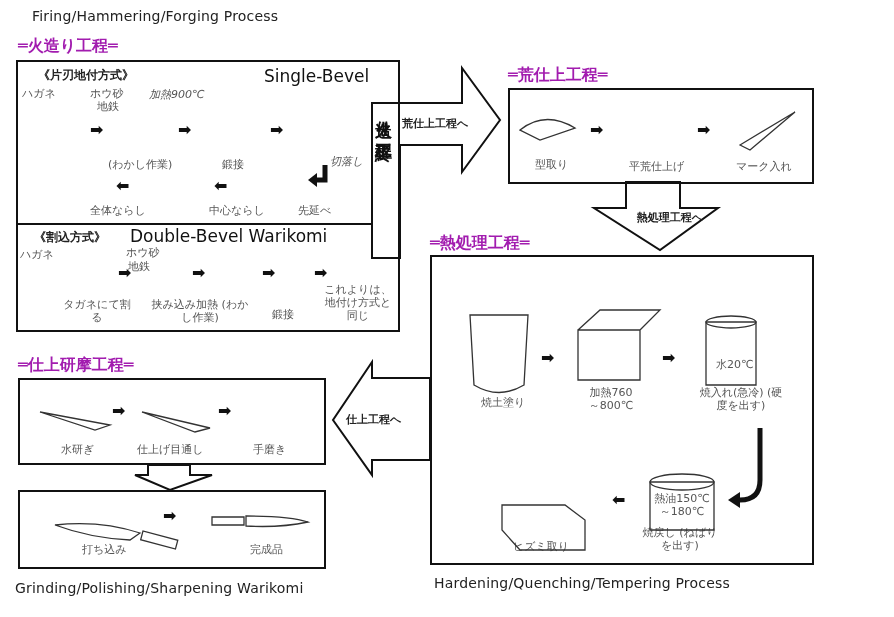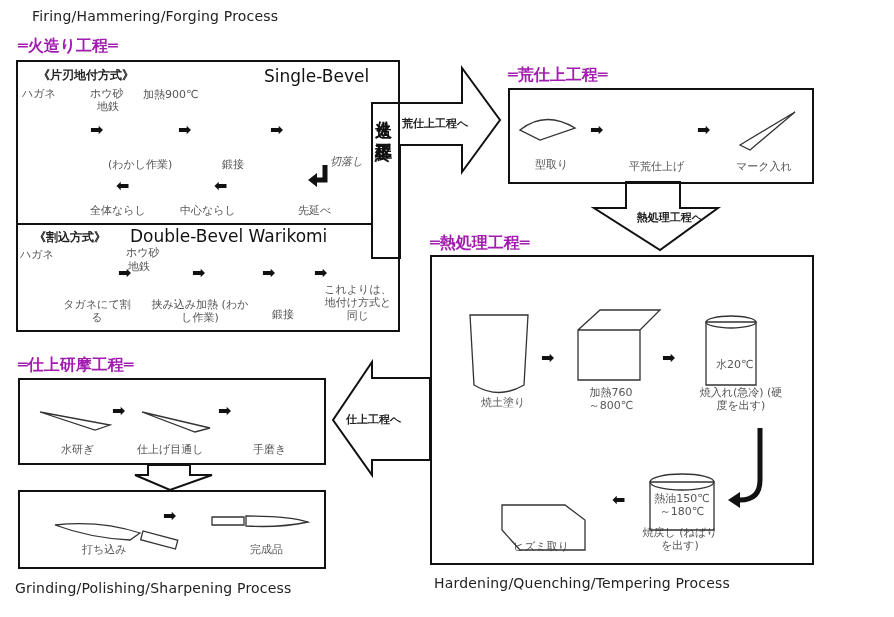--- a/index.html
+++ b/index.html
@@ -13,21 +13,21 @@
   .lbl { font-family: "DejaVu Sans", sans-serif; font-size: 11px; color: #555; white-space: nowrap; text-align: center; line-height: 13px; }
   .box { position: absolute; border: 2px solid #111; box-sizing: border-box; background: transparent; }
   .arr { font-size: 16px; font-weight: bold; color: #111; line-height: 1; }
   svg.overlay { position: absolute; left: 0; top: 0; }
   .vert { writing-mode: vertical-rl; text-orientation: upright; font-size: 17px; font-weight: bold; letter-spacing: 1px; color: #111; }
 </style>
 </head>
 <body>
 
 <div class="abs en-title" style="left:32px; top:8px;">Firing/Hammering/Forging Process</div>
-<div class="abs en-title" style="left:15px; top:580px;">Grinding/Polishing/Sharpening Process</div>
+<div class="abs en-title" style="left:15px; top:580px;">Grinding/Polishing/Sharpening Warikomi</div>
 <div class="abs en-title" style="left:434px; top:575px;">Hardening/Quenching/Tempering Process</div>
 
 <svg class="overlay" width="894" height="617">
 
   <polygon points="372,103 462,103 462,68 500,120 462,172 462,145 400,145 400,258 372,258" fill="#fff" stroke="#111" stroke-width="2"></polygon>
 
   <polygon points="626,182 626,208 594,208 660,250 718,208 680,208 680,182" fill="#fff" stroke="#111" stroke-width="2"></polygon>
 
   <polygon points="430,378 372,378 372,362 333,420 372,475 372,460 430,460" fill="#fff" stroke="#111" stroke-width="2"></polygon>
 
@@ -43,35 +43,35 @@
 <div class="abs jp-head" style="left:18px; top:36px;">═火造り工程═</div>
 <div class="box" style="left:16px; top:60px; width:384px; height:272px;"></div>
 <div class="abs" style="left:16px; top:223px; width:356px; height:2px; background:#111;"></div>
 
 <div class="abs jp-sub" style="left:38px; top:67px;">《片刃地付方式》</div>
 <div class="abs en-sub" style="left:264px; top:66px;">Single-Bevel</div>
 
 <div class="abs lbl" style="left:22px; top:87px;">ハガネ</div>
 <div class="abs lbl" style="left:90px; top:87px;">ホウ砂</div>
 <div class="abs lbl" style="left:97px; top:100px;">地鉄</div>
-<div class="abs lbl" style="left:143px; top:88px;">加熱900℃</div>
+<div class="abs lbl" style="left:149px; top:88px;font-style:italic;">加熱900℃</div>
 
 <div class="abs arr" style="left:90px; top:122px;">➡</div>
 <div class="abs arr" style="left:178px; top:122px;">➡</div>
 <div class="abs arr" style="left:270px; top:122px;">➡</div>
 
 <div class="abs lbl" style="left:108px; top:158px;">(わかし作業)</div>
 <div class="abs lbl" style="left:222px; top:158px;">鍛接</div>
 <div class="abs lbl" style="left:330px; top:155px;font-style:italic;">切落し</div>
 
 <div class="abs arr" style="left:116px; top:178px;">⬅</div>
 <div class="abs arr" style="left:214px; top:178px;">⬅</div>
 
 <div class="abs lbl" style="left:90px; top:204px;">全体ならし</div>
-<div class="abs lbl" style="left:180px; top:204px;">中心ならし</div>
+<div class="abs lbl" style="left:209px; top:204px;">中心ならし</div>
 <div class="abs lbl" style="left:298px; top:204px;">先延べ</div>
 
 <div class="abs jp-sub" style="left:34px; top:229px;">《割込方式》</div>
 <div class="abs en-sub" style="left:130px; top:226px;">Double-Bevel Warikomi</div>
 
 <div class="abs lbl" style="left:20px; top:248px;">ハガネ</div>
 <div class="abs lbl" style="left:126px; top:246px;">ホウ砂</div>
 <div class="abs lbl" style="left:128px; top:260px;">地鉄</div>
 
 <div class="abs arr" style="left:118px; top:265px;">➡</div>

